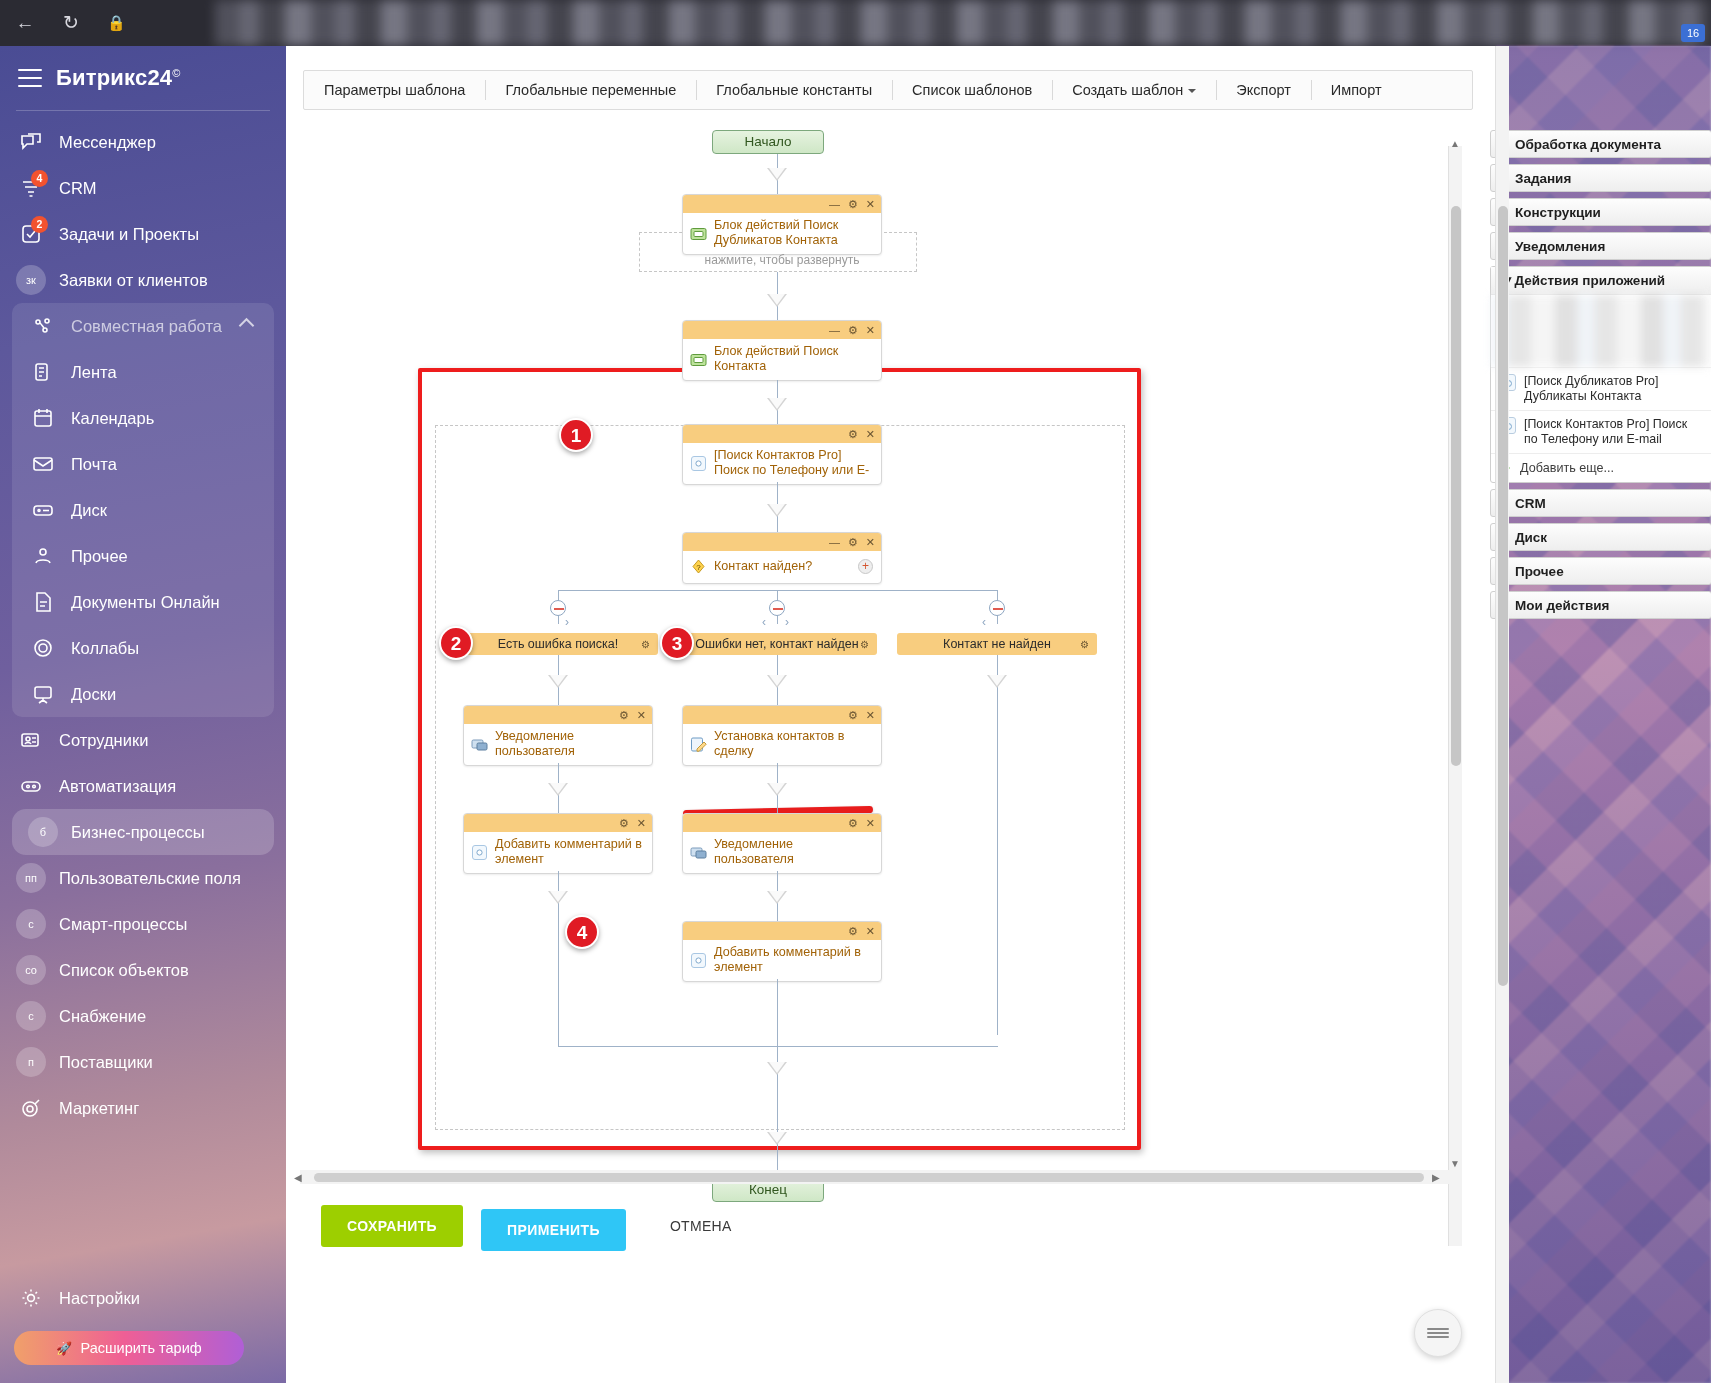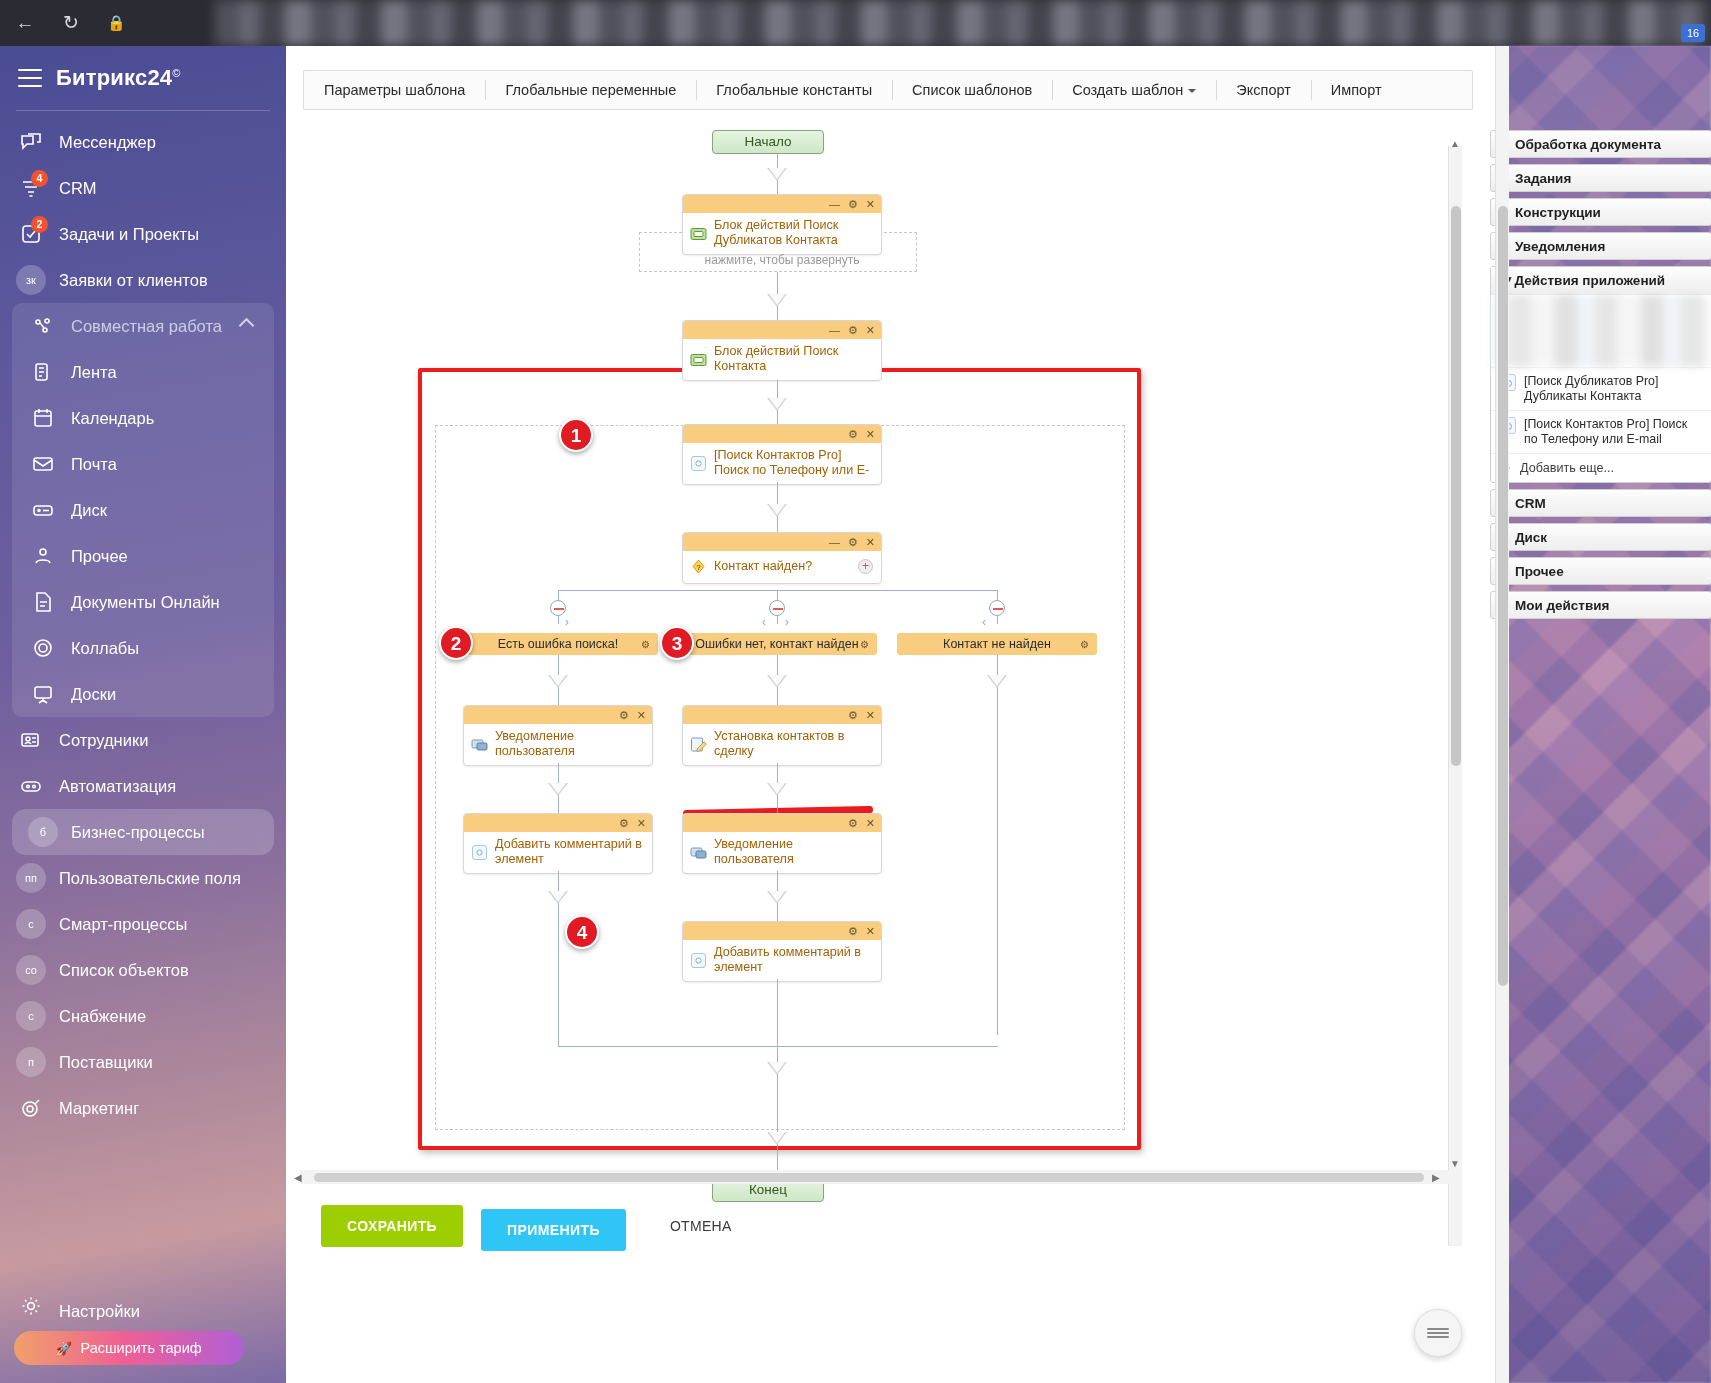--- a/index.html
+++ b/index.html
@@ -64,21 +64,21 @@
     padding:0 4px; background:#f2522f; color:#fff; font-size:10.5px; font-weight:bold;
     border-radius:9px; line-height:17px; text-align:center; }
   .chev-up { position:absolute; right:22px; top:17px; width:11px; height:11px;
     border-left:2px solid rgba(255,255,255,.7); border-top:2px solid rgba(255,255,255,.7);
     transform:rotate(45deg); }
   #upgrade-btn { position:absolute; left:14px; bottom:18px; width:230px; height:34px;
     border-radius:17px; background:linear-gradient(90deg,#f0a06a,#ef5f95 48%,#b05fd6);
     color:#fff; font-size:14.5px; display:flex; align-items:center; justify-content:center;
     cursor:pointer; }
   #upgrade-btn .rocket { margin-right:8px; font-size:13px; }
-  #settings-item { position:absolute; left:0; bottom:62px; width:286px;align-items:flex-end; }
+  #settings-item { position:absolute; left:0; bottom:62px; width:286px; }
 
   
   #main { position:absolute; left:286px; top:46px; width:1210px; height:1337px;
     background:#ffffff; }
 
   
   #toolbar { position:absolute; left:17px; top:24px; width:1170px; height:40px;
     background:#fbfbfb; border:1px solid #dcdcdc; border-radius:2px;
     display:flex; align-items:center; }
   .tb-item { position:relative; padding:0 20px; font-size:14.5px; color:#2a2a2a;

